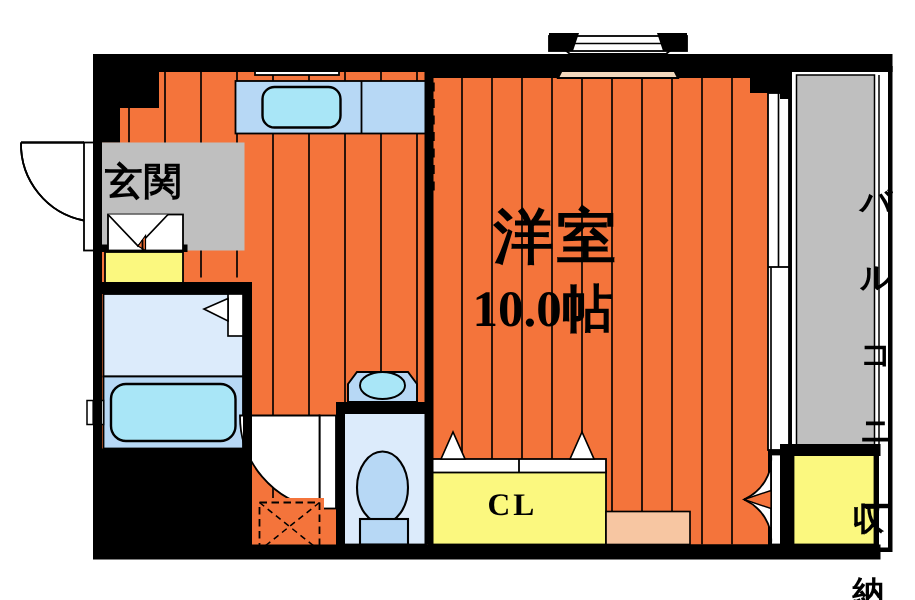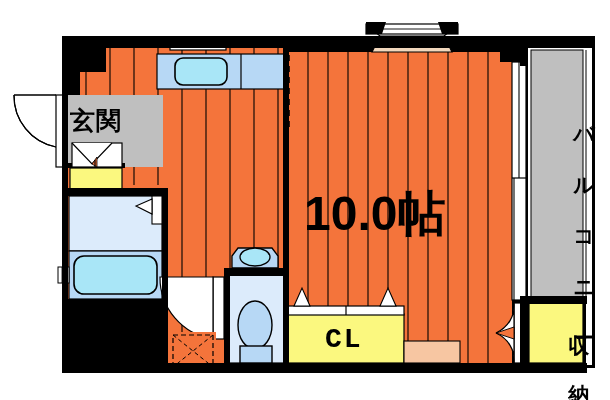--- a/index.html
+++ b/index.html
@@ -34,32 +34,32 @@
     font-size: 25px;
     letter-spacing: 1px;
   }
   .lbl-room {
     left: 329px;
     top: 138px;
     font-size: 40px;
     letter-spacing: 2px;
   }
   .lbl-area {
-    left: 304px;
+    left: 315px;
     top: 190px;
-    font-size: 48px;
+    font-size: 34px;
     letter-spacing: 0px;
-    font-family: Liberation Sans, sans-serif;
+    font-family: Liberation Serif, serif;
   }
   .lbl-cl {
     left: 325px;
     top: 326px;
-    font-size: 28px;
+    font-size: 21px;
     letter-spacing: 2px;
-    font-family: Liberation Mono, monospace;
+    font-family: Liberation Serif, serif;
   }
   .lbl-balcony {
     left: 544px;
     top: 96px;
     font-size: 21px;
     width: 26px;
     text-align: center;
     line-height: 1.22;
     letter-spacing: 0;
   }
@@ -283,20 +283,21 @@
 
     <g>
 
       <path d="M 106,48 L 285,48 L 285,188 L 168,188 L 168,370 L 68,370 L 68,95 L 80,95 L 80,72 L 106,72 Z" fill="none"></path>
     </g>
 
   </svg>
 
   <div class="lbl lbl-genkan">玄関</div>
 
+  <div class="lbl lbl-room">洋室</div>
 
   <div class="lbl lbl-area">10.0帖</div>
 
   <div class="lbl lbl-cl">CL</div>
 
   <div class="lbl lbl-balcony">
     <span>バ</span><br>
     <span>ル</span><br>
     <span>コ</span><br>
     <span>ニ</span><br>

